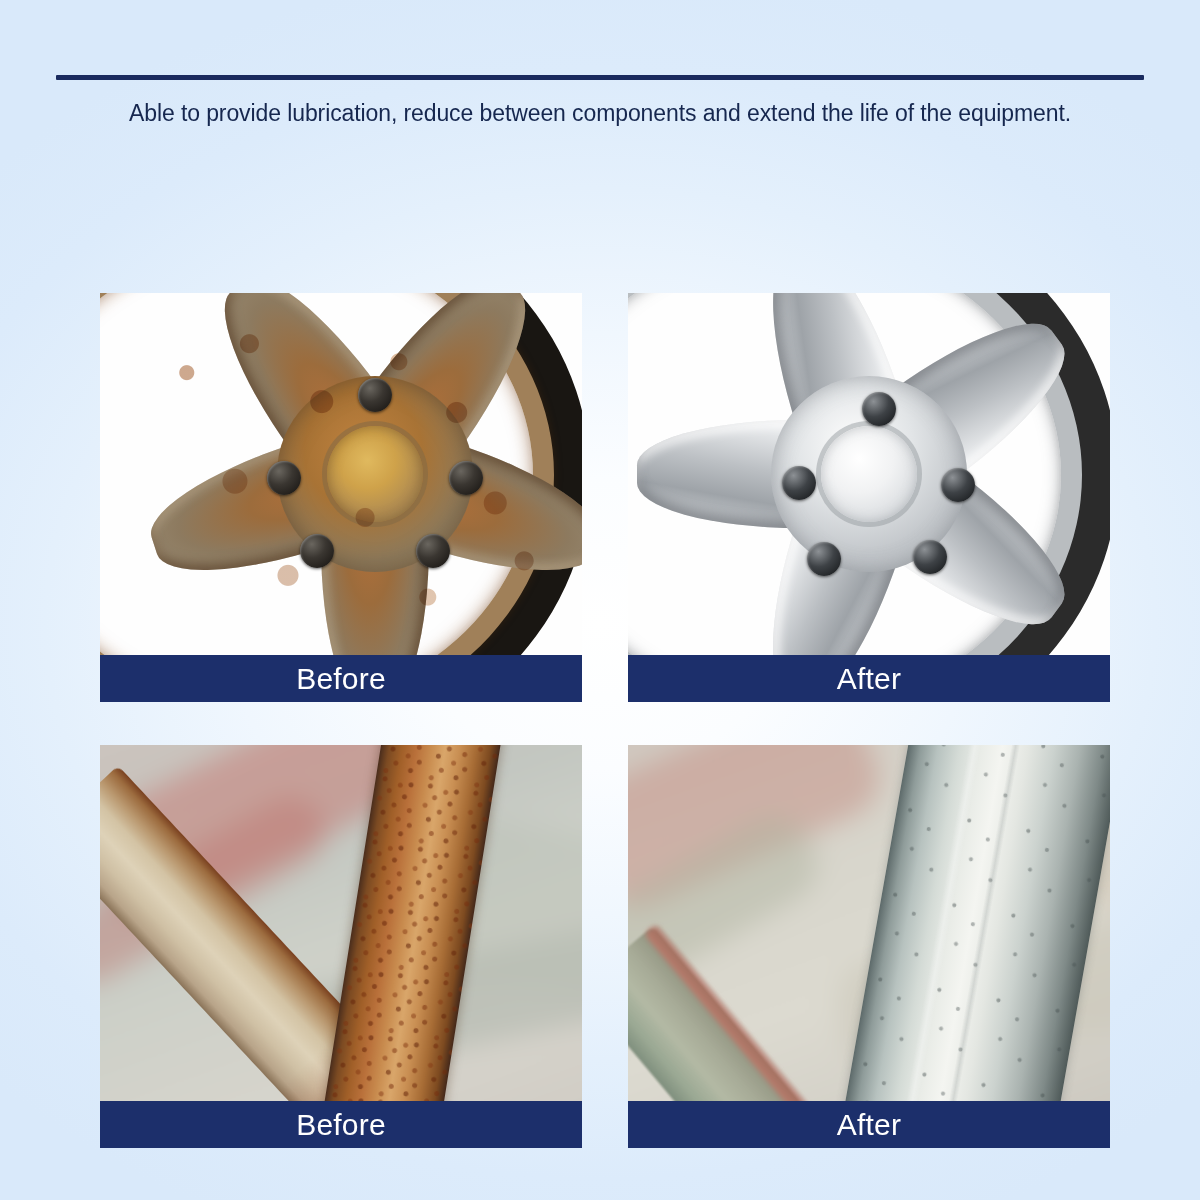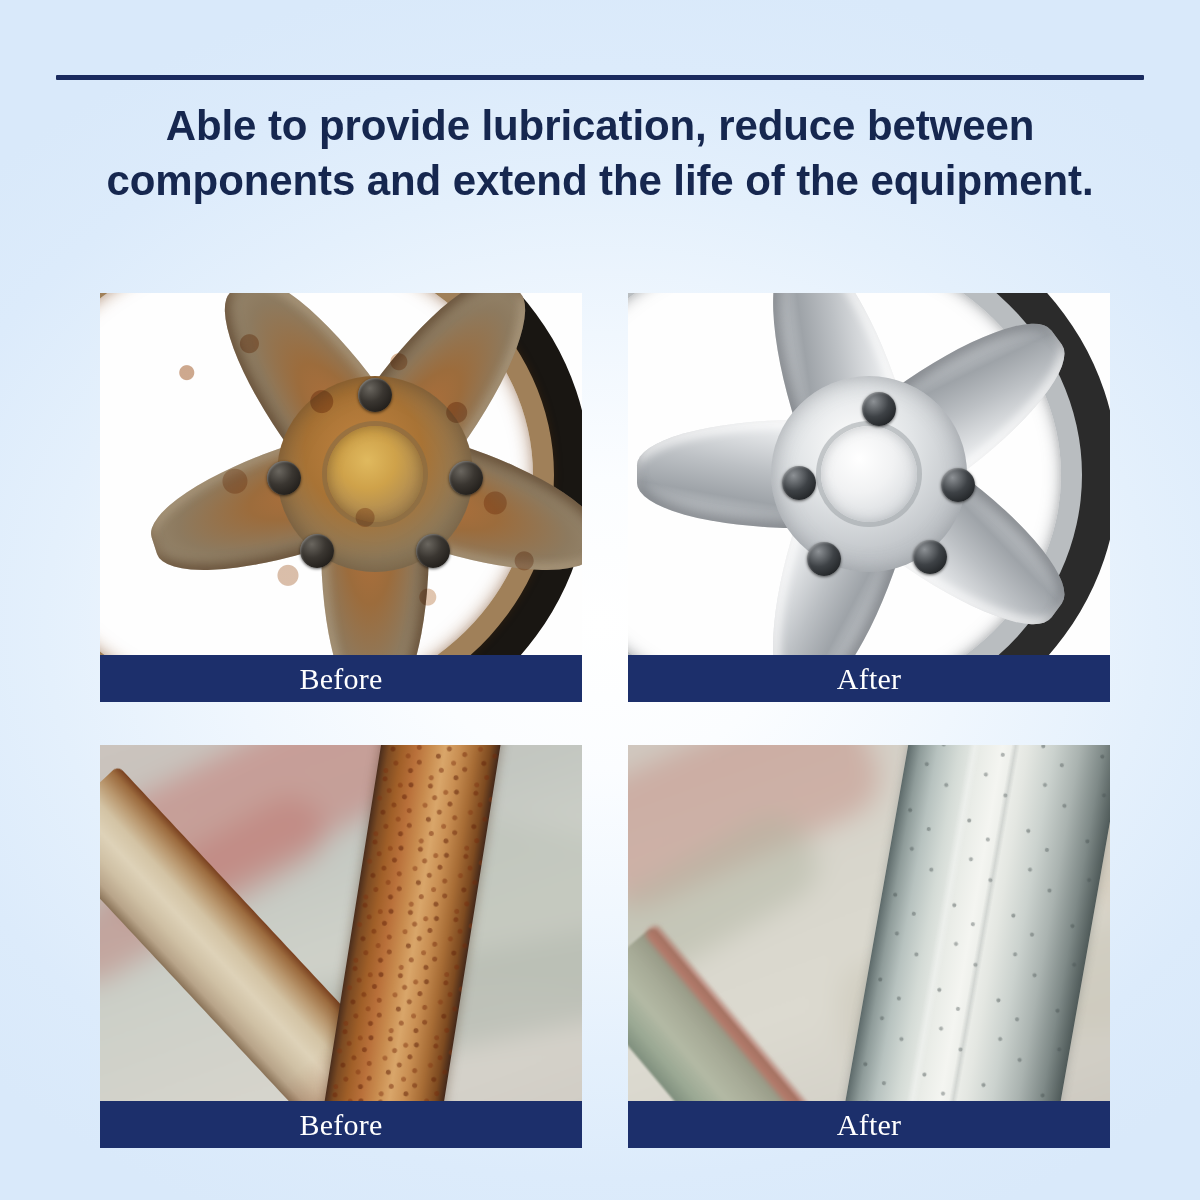--- a/index.html
+++ b/index.html
@@ -46,39 +46,38 @@
     width: 1088px;
     height: 5px;
     background: #1a2a5e;
     margin: 17px auto 0;
     border-radius: 1px;
   }
 
   .subtitle {
     margin: 19px auto 0;
     width: 1110px;
-    font-size: 42px;
-    font-weight: 700;
+    font-size: 23px;
+    font-weight: 400;
     color: #16274f;
     line-height: 1.30;
     letter-spacing: -0.1px;
   }
 
   
   .panel-grid {
     position: absolute;
     left: 100px;
     top: 293px;
     width: 1010px;
   }
 
   .panel-row {
     display: flex;
     justify-content: space-between;
-    font-family: Liberation Serif, serif;
   }
 
   .panel-row.row-bottom { margin-top: 43px; }
 
   .panel {
     width: 482px;
     position: relative;
   }
 
   .panel-media {

